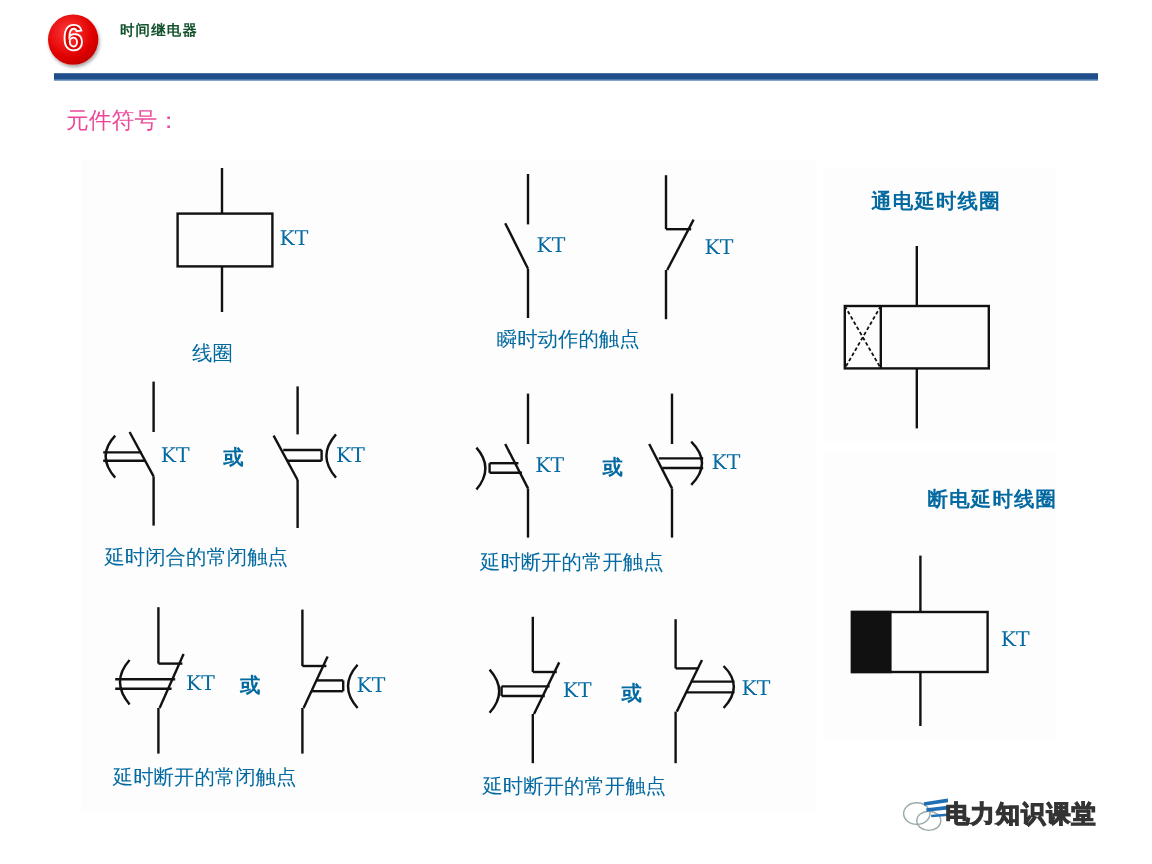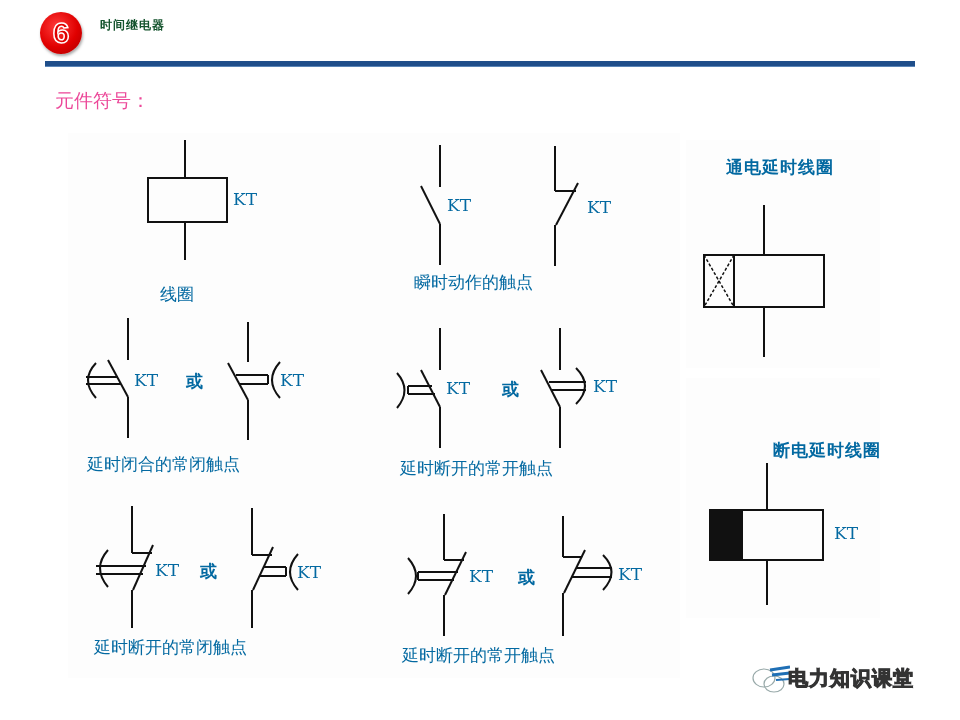--- a/index.html
+++ b/index.html
@@ -194,21 +194,21 @@
 <div class="lbl" style="left:134px;top:370px;font-family:'DejaVu Serif',serif;">KT</div>
 <div class="lbl" style="left:186px;top:370px;font-weight:bold;">或</div>
 <div class="lbl" style="left:280px;top:370px;font-family:'DejaVu Serif',serif;">KT</div>
 <div class="lbl" style="left:87px;top:453px;">延时闭合的常闭触点</div>
 
 <div class="lbl" style="left:446px;top:378px;font-family:'DejaVu Serif',serif;">KT</div>
 <div class="lbl" style="left:502px;top:378px;font-weight:bold;">或</div>
 <div class="lbl" style="left:593px;top:376px;font-family:'DejaVu Serif',serif;">KT</div>
 <div class="lbl" style="left:400px;top:457px;text-align:center;">延时断开的常开触点</div>
 
-<div class="lbl lbl-sm" style="left:733px;top:439px;padding-left:40px;">断电延时线圈</div>
+<div class="lbl lbl-sm" style="left:733px;top:405px;padding-left:40px;">断电延时线圈</div>
 <div class="lbl" style="left:834px;top:523px;font-family:'DejaVu Serif',serif;">KT</div>
 
 <div class="lbl" style="left:155px;top:560px;font-family:'DejaVu Serif',serif;">KT</div>
 <div class="lbl" style="left:200px;top:560px;font-weight:bold;">或</div>
 <div class="lbl" style="left:297px;top:562px;font-family:'DejaVu Serif',serif;">KT</div>
 <div class="lbl" style="left:94px;top:636px;">延时断开的常闭触点</div>
 
 <div class="lbl" style="left:469px;top:566px;font-family:'DejaVu Serif',serif;">KT</div>
 <div class="lbl" style="left:518px;top:566px;font-weight:bold;">或</div>
 <div class="lbl" style="left:618px;top:564px;font-family:'DejaVu Serif',serif;">KT</div>

